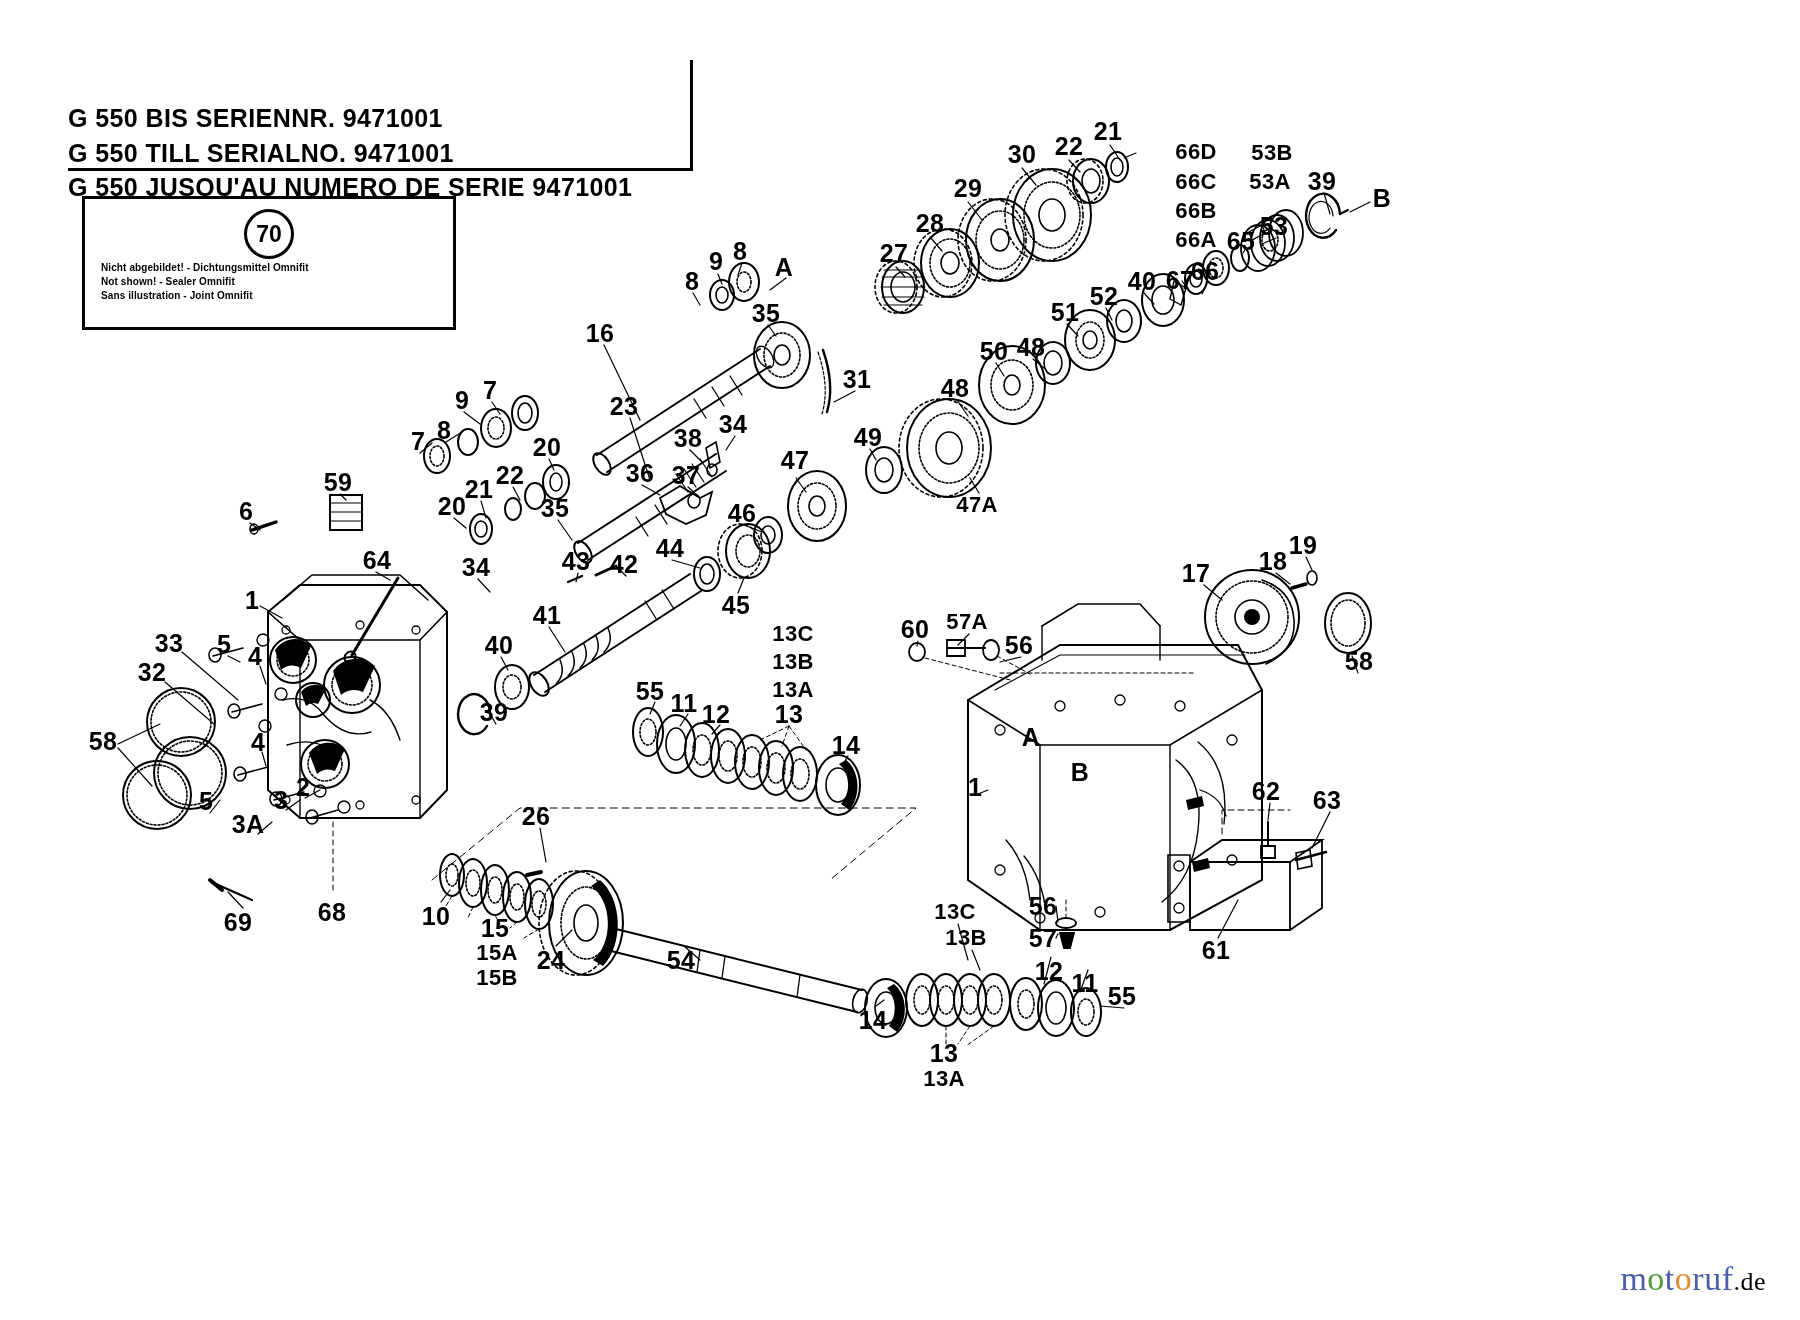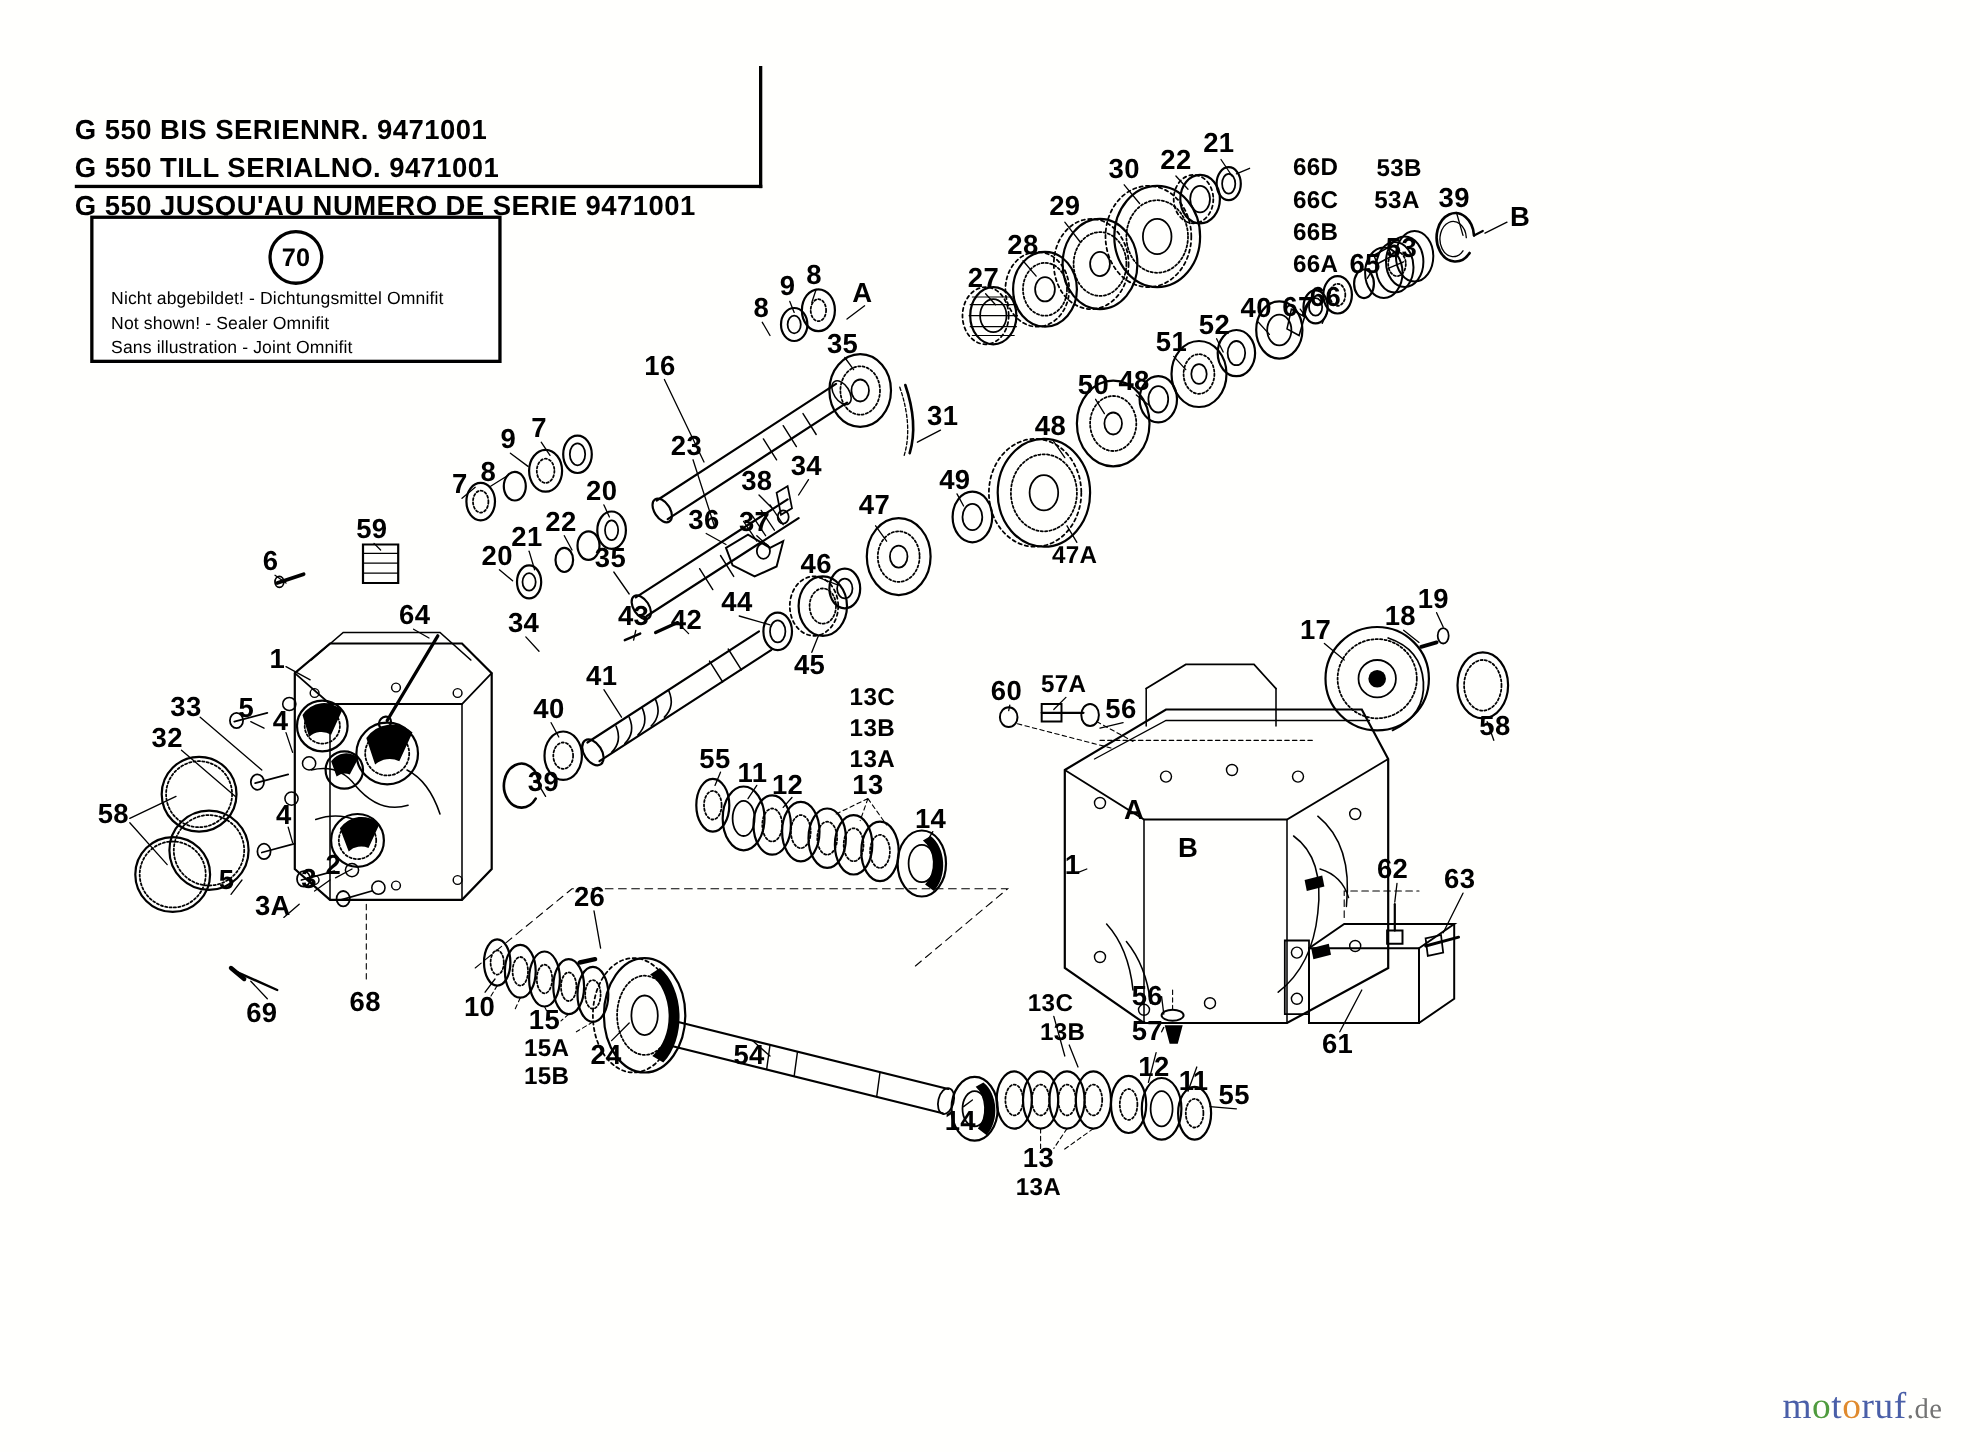--- a/index.html
+++ b/index.html
@@ -15,37 +15,37 @@
             border-right:3px solid #000;border-bottom:3px solid #000;}
 
   
   .notebox{position:absolute;left:82px;top:196px;width:368px;height:128px;
            border:3px solid #000;background:#fff;}
   .note-circ{position:absolute;left:50%;top:10px;transform:translateX(-50%);
              width:44px;height:44px;border:3px solid #000;border-radius:50%;
              display:flex;align-items:center;justify-content:center;
              font-size:23px;font-weight:bold;}
   .note-lines{position:absolute;left:16px;top:62px;right:6px;}
-  .note-lines div{font-size:16px;font-weight:normal;line-height:1.42;
+  .note-lines div{font-size:10px;font-weight:bold;line-height:1.42;
                   white-space:nowrap;letter-spacing:.1px;}
 
   
   .pn{position:absolute;font-weight:bold;color:#000;white-space:nowrap;
       font-size:25px;letter-spacing:.3px;transform:translate(-50%,-50%);}
   .pn.sm{font-size:22px;}
 
   
   #art{position:absolute;left:0;top:0;width:1800px;height:1320px;}
 
   
   .logo{position:absolute;right:34px;bottom:22px;font-family:"Liberation Serif",serif;
         font-size:34px;letter-spacing:.5px;}
   .logo .m{color:#4a5fa8;} .logo .o1{color:#4f9b3e;} .logo .t{color:#4a5fa8;}
   .logo .o2{color:#e08a2e;} .logo .r{color:#4a5fa8;} .logo .u{color:#4a5fa8;}
-  .logo .f{color:#4a5fa8;} .logo .de{color:#737373;font-size:26px;}
+  .logo .f{color:#4a5fa8;} .logo .de{color:#000000;font-size:26px;}
 </style>
 </head>
 <body>
 
 <div id="stage">
 
   <div class="hdr-rule"></div>
   <div class="hdr">
     <div>G 550 BIS SERIENNR. 9471001</div>
     <div>G 550 TILL SERIALNO. 9471001</div>

